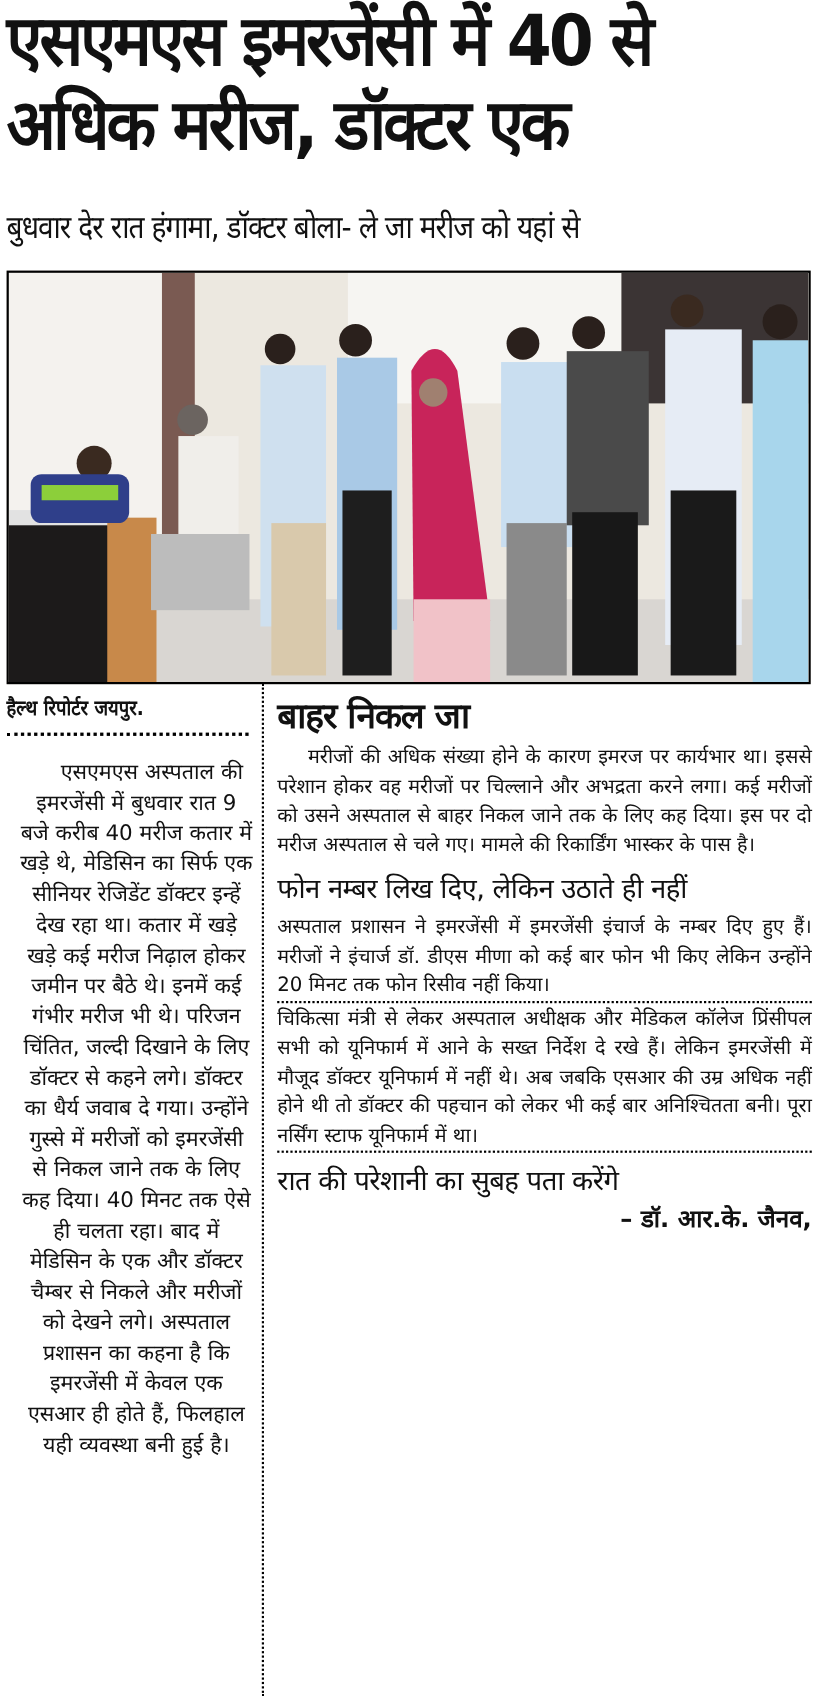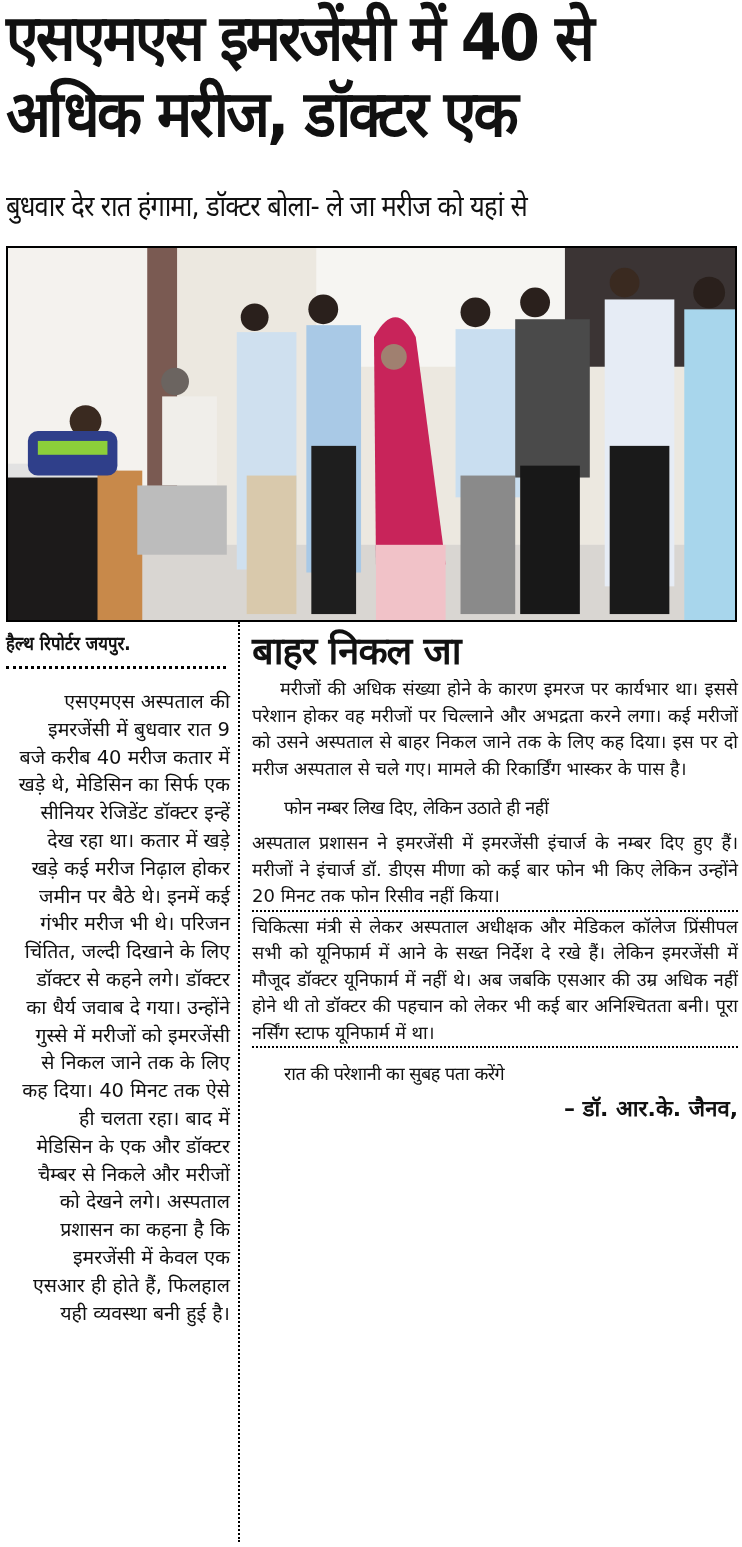--- a/index.html
+++ b/index.html
@@ -7,24 +7,24 @@
   .headline { position: absolute; left: 6px; top: 0px; width: 736px; font-family: "DejaVu Sans", sans-serif; font-weight: bold; font-size: 64px; line-height: 76px; letter-spacing: -3px; transform: scaleX(0.92); transform-origin: left top; white-space: nowrap; }
   .headline .l1 { display: block; }
   .headline .l2 { display: block; }
   .subhead { position: absolute; left: 6px; top: 184px; font-size: 29px; line-height: 44px; letter-spacing: -1px; transform: scaleX(0.88); transform-origin: left top; white-space: nowrap; }
   .photo { position: absolute; left: 6px; top: 246px; width: 731px; height: 376px; border: 2px solid #000; overflow: hidden; background: #e8e4dc; }
   .photo svg { width: 100%; height: 100%; display: block; }
   .byline { position: absolute; left: 6px; top: 630px; font-size: 19px; font-weight: bold; transform: scaleX(0.88); transform-origin: left top; white-space: nowrap; }
   .byline-rule { position: absolute; left: 6px; top: 666px; width: 220px; border-top: 3px dotted #000; }
   .col-divider { position: absolute; left: 238px; top: 622px; height: 920px; border-left: 2px dotted #000; }
   .left-col { position: absolute; left: 6px; top: 688px; width: 224px; font-size: 19.5px; line-height: 27.8px; }
-  .left-col p { text-indent: 28px; text-align: right; margin-left: 12px; }
+  .left-col p { text-indent: 28px; text-align: center; margin-left: 12px; }
   .right-col { position: absolute; left: 252px; top: 626px; width: 486px; }
-  .sec-title-bold { font-size: 38px; font-weight: bold; line-height: 50px; letter-spacing: -1px; }
-  .sec-title { font-size: 18px; line-height: 44px; letter-spacing: -0.5px; margin-top: 4px; margin-left: 32px; }
+  .sec-title-bold { font-size: 32px; font-weight: bold; line-height: 50px; letter-spacing: -1px; }
+  .sec-title { font-size: 25px; line-height: 44px; letter-spacing: -0.5px; margin-top: 4px; }
   .sec-body { font-size: 18px; line-height: 26.5px; text-align: justify; text-align-last: left; }
   .sec-body.indent { text-indent: 28px; }
   .sec-rule { border-bottom: 2px dotted #000; margin-bottom: 2px; }
   .attribution { text-align: right; font-size: 22px; line-height: 26.5px; }
   .attribution .name { font-weight: bold; }
 </style>
 </head>
 <body>
 
 <h1 class="headline">

